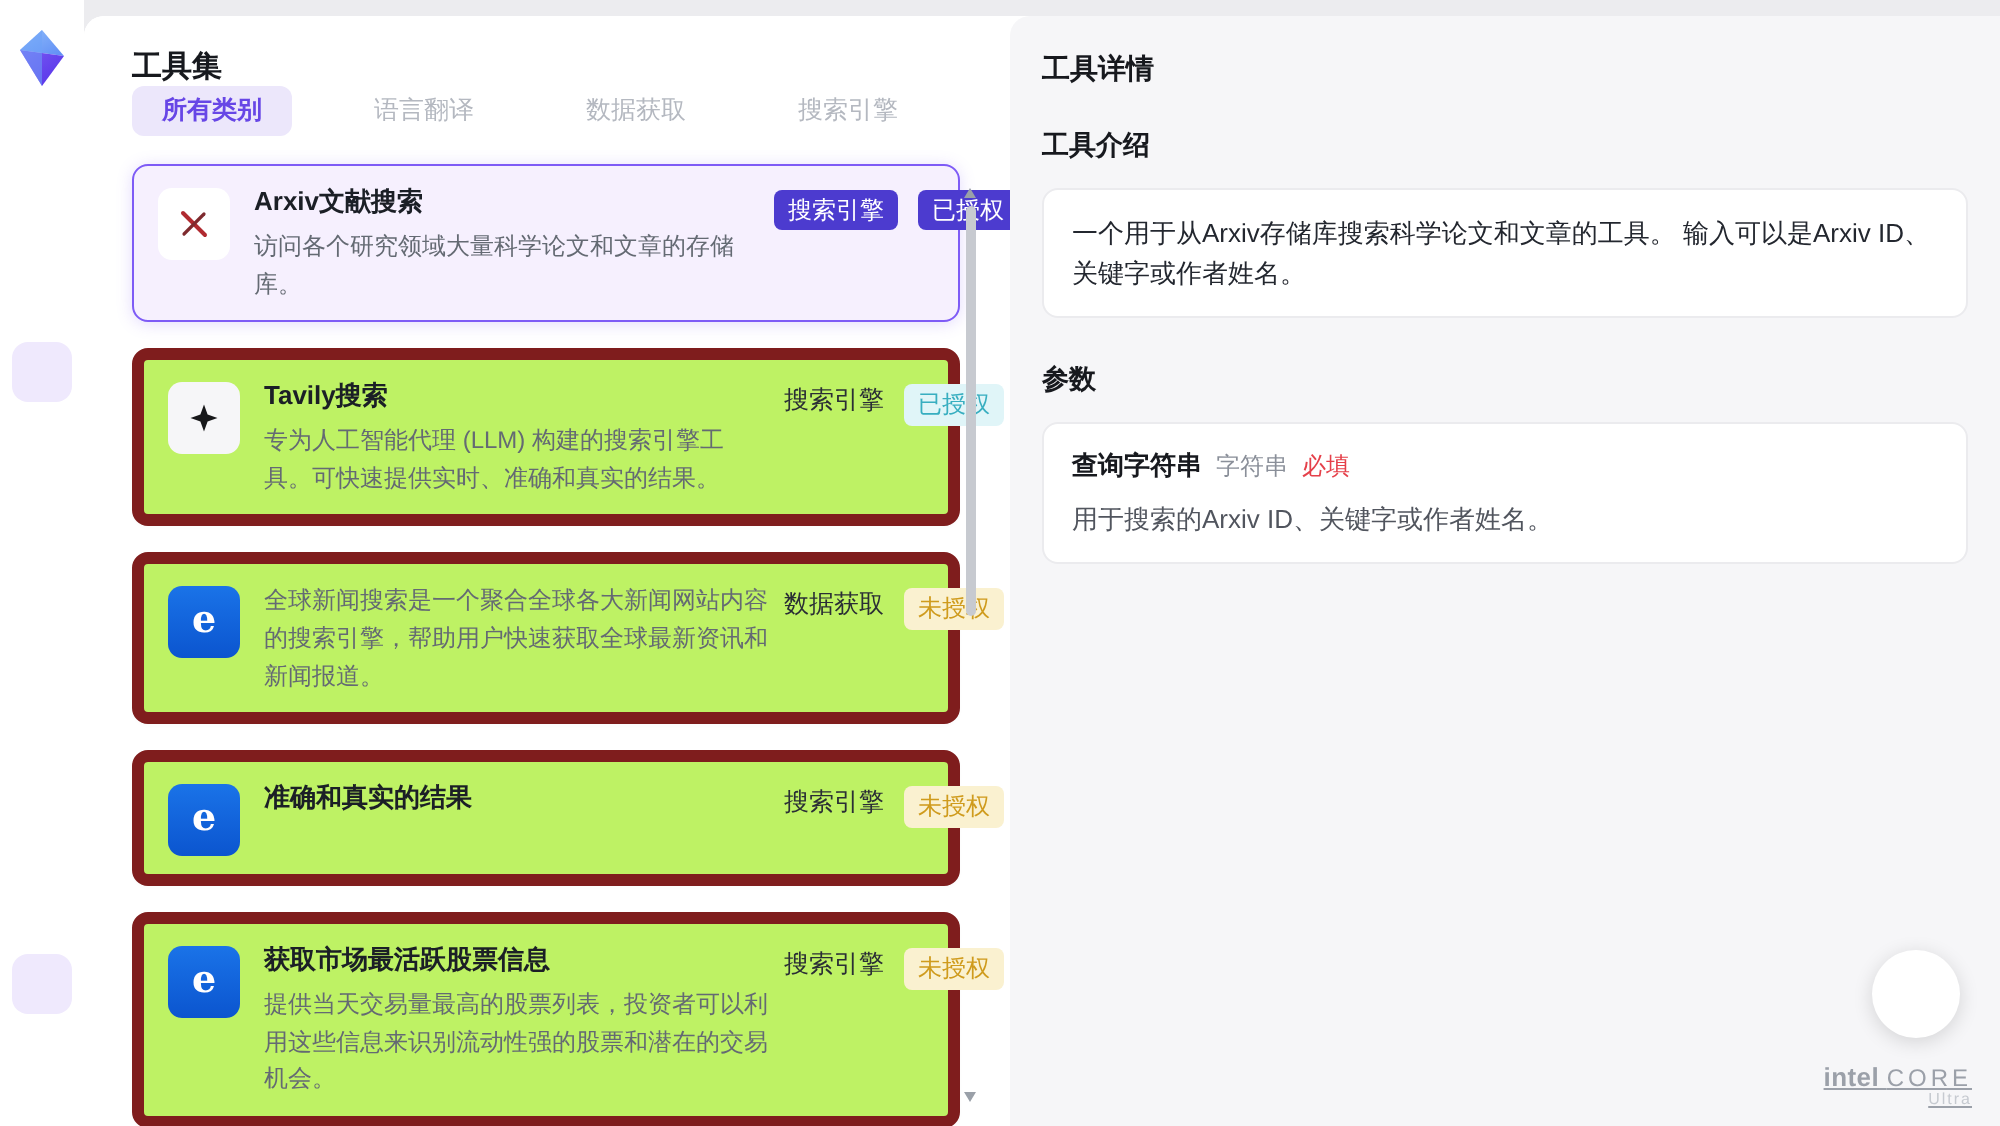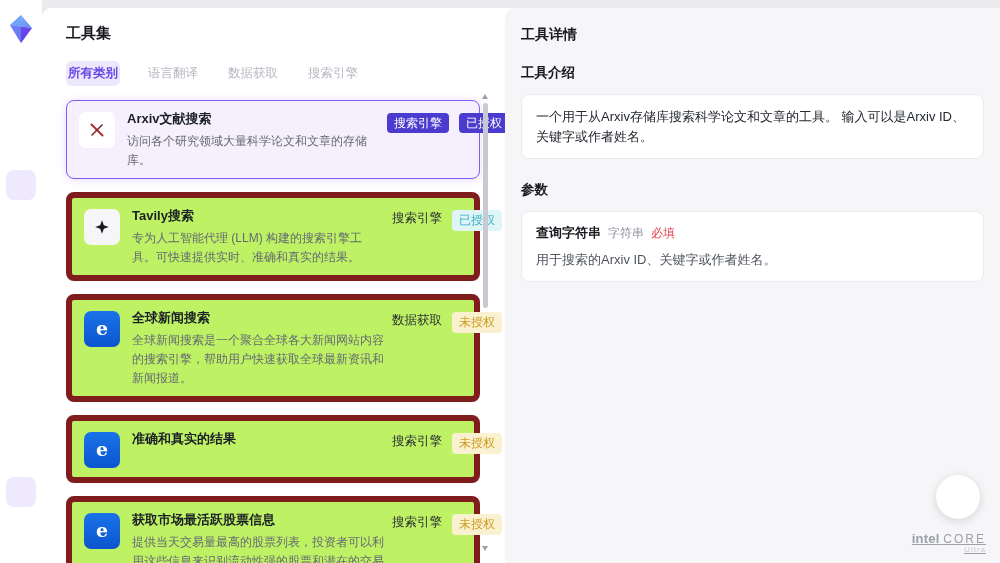--- a/index.html
+++ b/index.html
@@ -26,23 +26,23 @@
   .rail-btn.user-active { background:#efe9fd; border-radius:8px; }
 
   
   .main {
     flex:1; margin-top:8px; height:555px; background:#ffffff;
     border-top-left-radius:10px; display:flex; overflow:hidden;
   }
 
   
   .list-pane { width:463px; flex:0 0 463px; position:relative; padding:16px 24px 0 24px; background:#fff; }
-  .page-title { font-size:15px; font-weight:bold; color:#17191e; margin-bottom:18px; }
+  .page-title { font-size:15px; font-weight:bold; color:#17191e; margin-bottom:0; }
   .tabs { display:flex; align-items:center; gap:26px; margin-bottom:14px; }
-  .tab { font-size:12.5px; color:#b4b8c0; cursor:pointer; padding:4px 2px; border-radius:6px; white-space:nowrap; }
+  .tab { font-size:12.5px; color:#b4b8c0; cursor:pointer; padding:4px 15px; border-radius:6px; white-space:nowrap; }
   .tab.active { background:#ece7fb; color:#6746e6; font-weight:bold; }
 
   .tool-list { width:414px; }
   .tool-card {
     background:#bef264; border:6px solid #7f1d1d; border-radius:8px;
     padding:9px 12px; margin-bottom:13px; display:flex; gap:12px; cursor:pointer;
     box-shadow:0 1px 2px rgba(0,0,0,0.02);
   }
   .tool-card.selected {
     background:#f6f0fe; border:1.5px solid #7e5bf6;
@@ -249,21 +249,20 @@
           </div>
         </div>
       </div>
 
       <div class="tool-card">
         <div class="tool-icon blue-tile">
           <span class="blue-e-glyph">e</span>
         </div>
         <div class="tool-body">
           <div class="tool-text">
-            <div class="tool-name">全球新闻搜索</div>
             <div class="tool-desc">全球新闻搜索是一个聚合全球各大新闻网站内容的搜索引擎，帮助用户快速获取全球最新资讯和新闻报道。</div>
           </div>
           <div class="tool-badges">
             <span class="cat-plain">数据获取</span>
             <span class="badge yellow">未授权</span>
           </div>
         </div>
       </div>
 
       <div class="tool-card">

